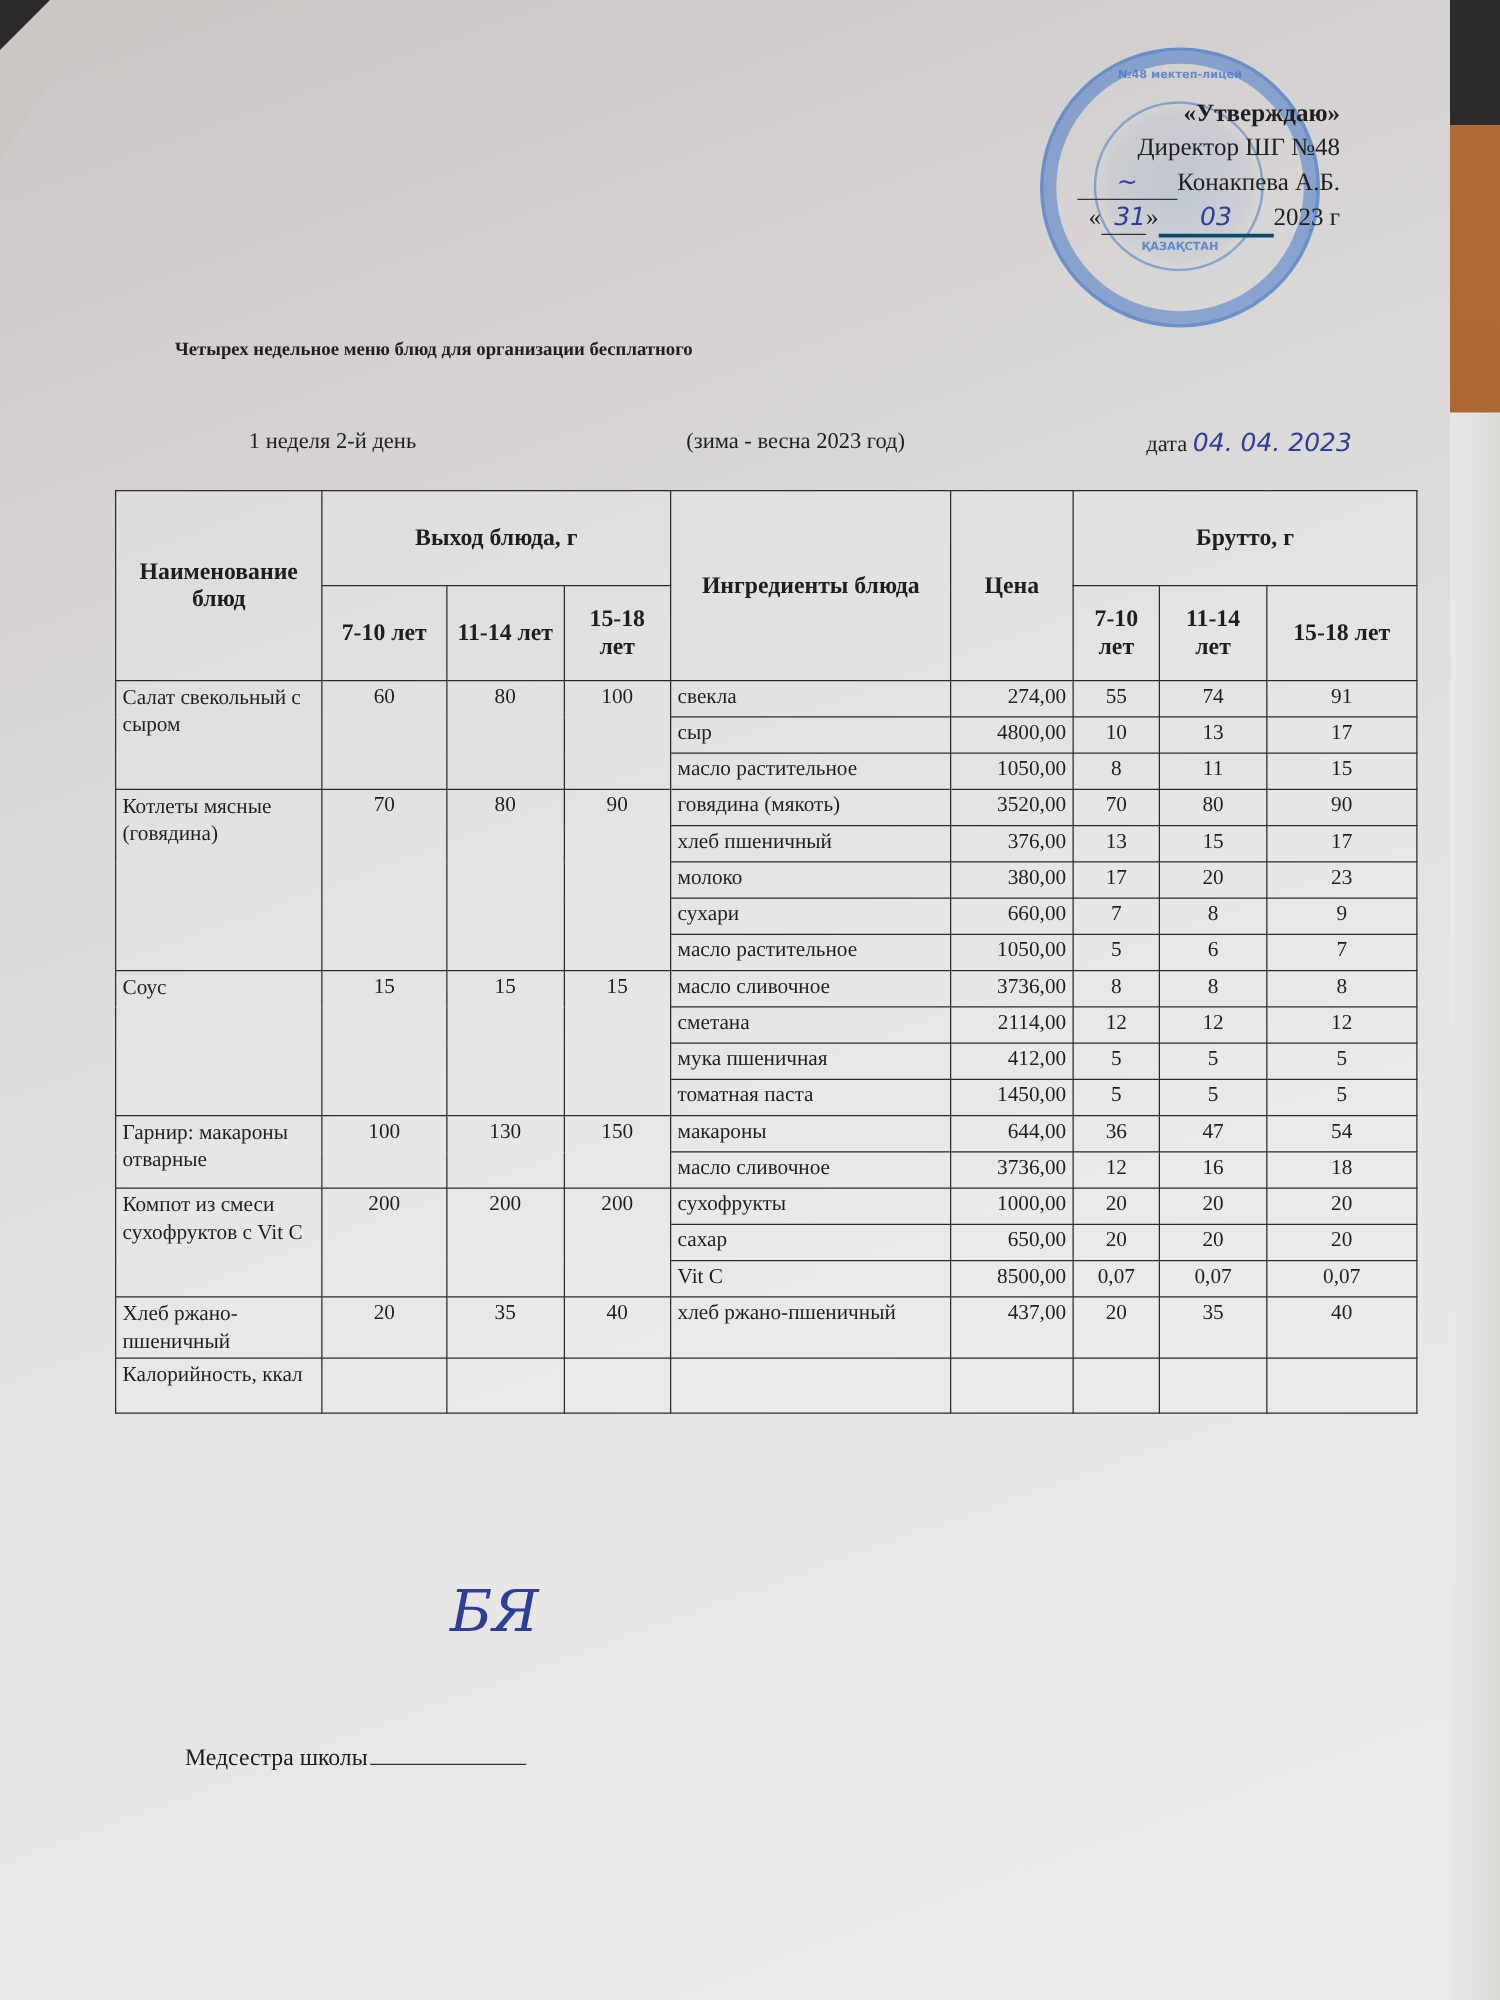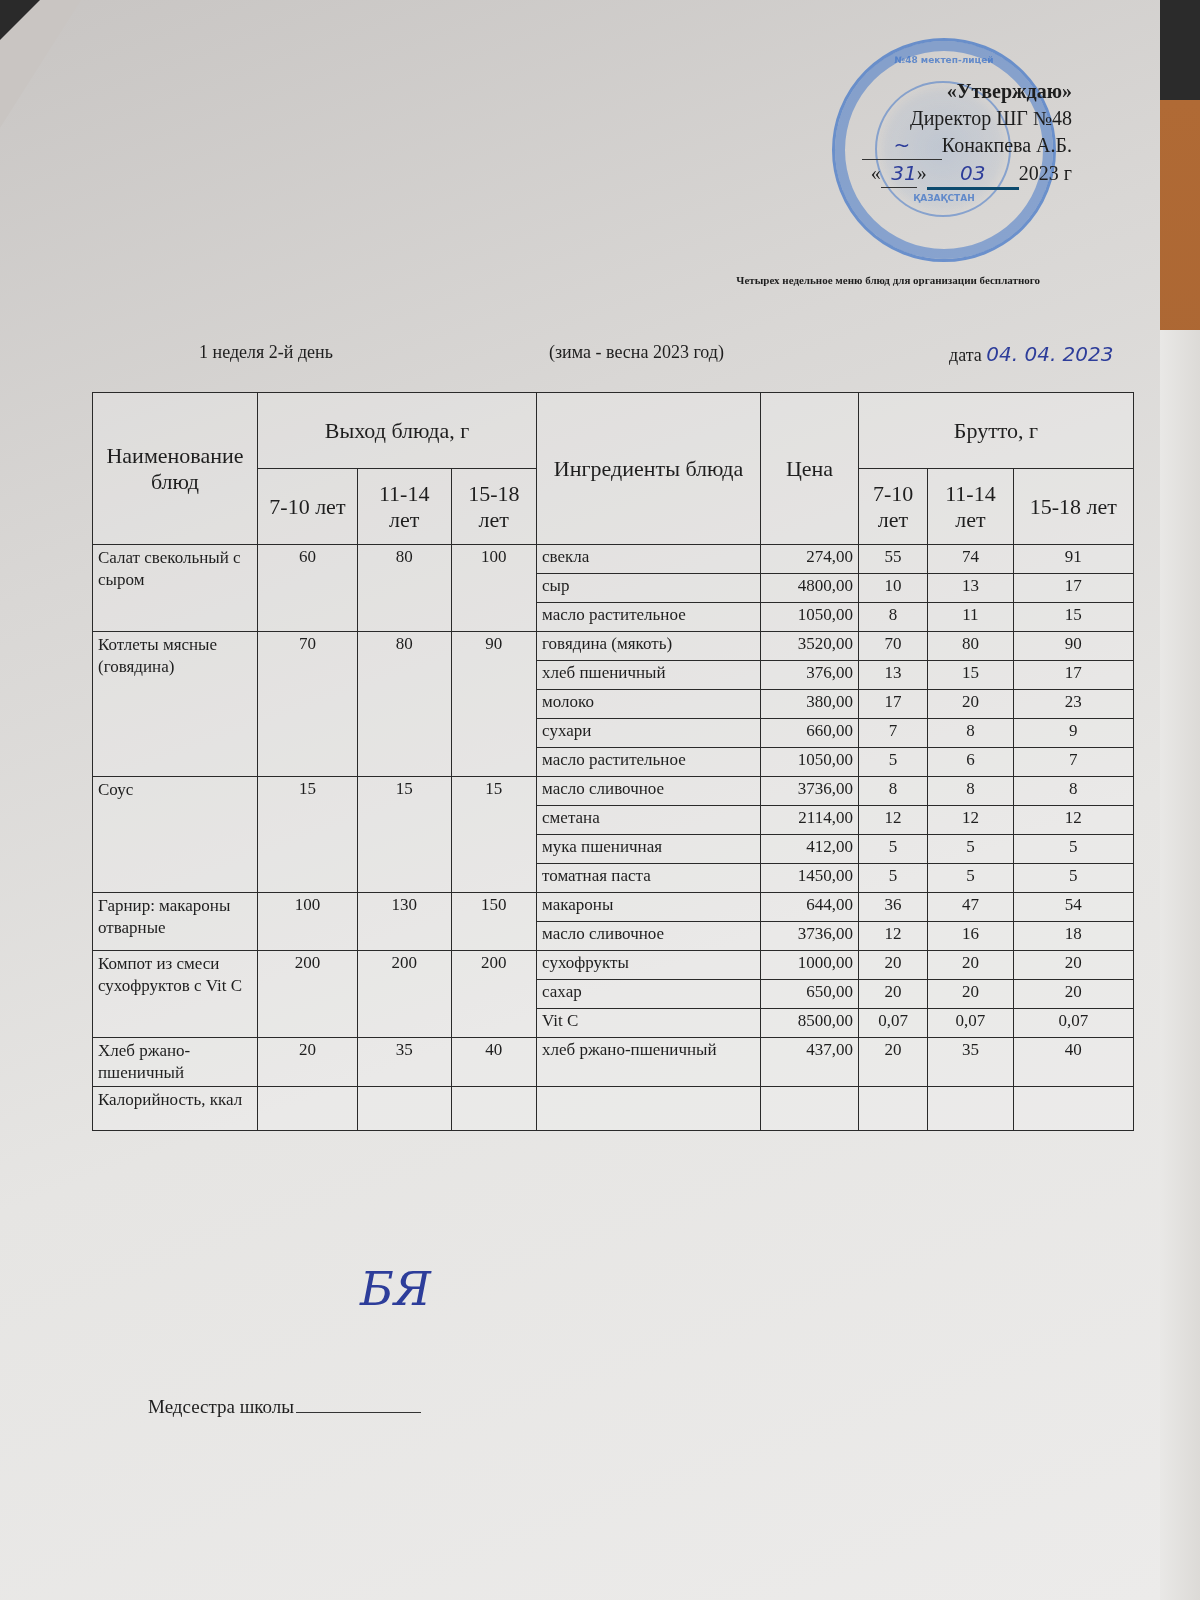--- a/index.html
+++ b/index.html
@@ -44,32 +44,32 @@
     position: absolute; width: 100%; text-align: center; font-family: "DejaVu Sans", sans-serif;
     color: rgba(70,120,200,0.8); font-size: 9px; font-weight: bold;
   }
   .approve {
     position: absolute; right: 128px; top: 78px; text-align: right;
     font-size: 20px; line-height: 27px;
   }
   .approve .bold { font-weight: bold; }
   .handwriting { color: #2d3d9a; font-family: "DejaVu Sans", sans-serif; font-style: italic; }
   .title {
-    position: absolute; left: 140px; top: 270px; width: 900px; text-align: right;
-    font-weight: bold; font-size: 11px; line-height: 21px;
+    position: absolute; left: 140px; top: 270px; width: 900px; text-align: left;
+    font-weight: bold; font-size: 15px; line-height: 21px;
   }
   .subline {
     position: absolute; top: 342px; font-size: 18px; margin-left: 39px;
   }
   table.menu {
     position: absolute; left: 92px; top: 392px; width: 1042px;
     border-collapse: collapse; font-size: 17px; background: rgba(240,240,240,0.35);
   }
   table.menu th, table.menu td { border: 1px solid #2a2a2a; padding: 2px 5px; vertical-align: top; }
-  table.menu th { font-weight: normal; text-align: center; vertical-align: middle; font-size: 22px; }
+  table.menu th { font-weight: bold; text-align: center; vertical-align: middle; font-size: 19px; }
   td.dish { text-align: left; line-height: 22px; }
   td.num { text-align: center; }
   td.ing { text-align: left; vertical-align: middle; }
   td.price { text-align: right; vertical-align: middle; }
   td.br { text-align: center; vertical-align: middle; }
   tr.ingrow td { height: 24px; }
   .footer-sign {
     position: absolute; left: 148px; top: 1396px; font-size: 19px;
   }
   .sig-line { display: inline-block; width: 125px; border-bottom: 1px solid #333; margin-left: 2px; }
@@ -100,21 +100,21 @@
     «<span class="handwriting" style="display:inline-block;width:36px;border-bottom:1px solid #333;text-align:right;">31</span>»<span class="handwriting" style="display:inline-block;width:92px;border-bottom:3px solid #0c4a6e;text-align:center;">03</span><span>2023 г</span>
   </div>
 </div>
 
 <div class="title">
   <div>Четырех недельное меню блюд для организации бесплатного</div>
 </div>
 
 <div class="subline" style="left:160px;">1 неделя 2-й день</div>
 <div class="subline" style="left:510px;">(зима - весна 2023 год)</div>
-<div class="subline" style="left:910px;text-align:center;">
+<div class="subline" style="left:878px;text-align:center;">
   <span>дата</span>
   <span class="handwriting" style="font-size:20px;">04. 04. 2023</span>
 </div>
 
 <table class="menu">
   <colgroup>
     <col style="width:162px">
       <col style="width:98px">
       <col style="width:92px">
       <col style="width:84px">

